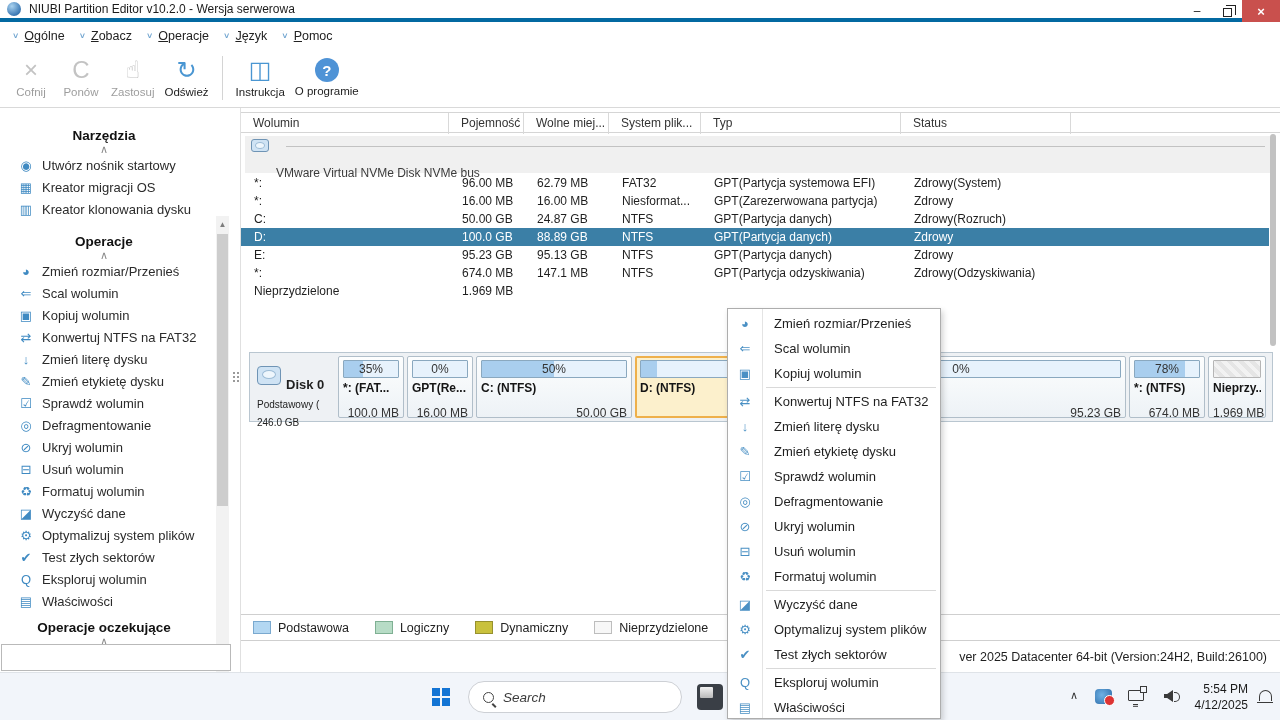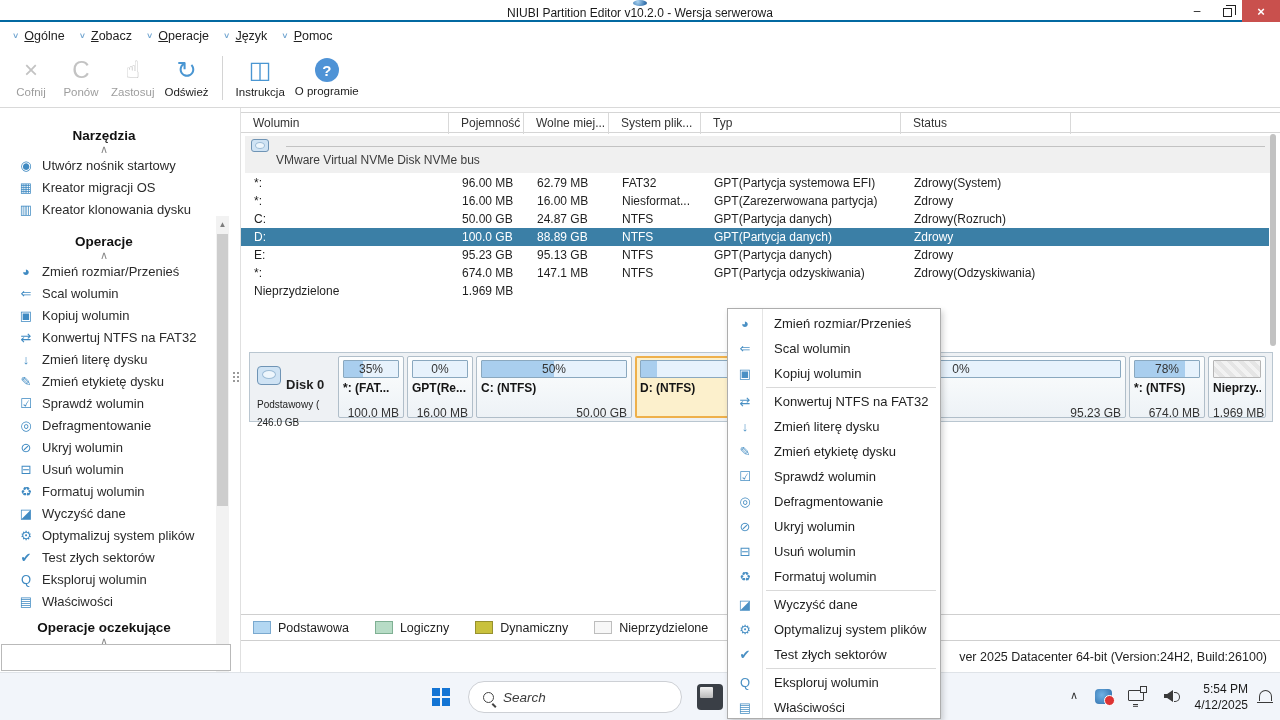--- a/index.html
+++ b/index.html
@@ -1,21 +1,21 @@
 <!DOCTYPE html>
 <html><head>
 <meta charset="utf-8">
 <style>
   * { margin:0; padding:0; box-sizing:border-box; cursor:default; }
   html,body { width:1280px; height:720px; overflow:hidden; }
   body { font-family:"Liberation Sans","DejaVu Sans",sans-serif; font-size:12px; color:#1f1f1f; background:#fff; }
   .screen { position:absolute; inset:0; width:1280px; height:720px; background:#fff; }
 
   
-  .titlebar { position:absolute; left:0; top:0; width:1280px; height:22px; background:#fff; border-bottom:2px solid #0369a1; display:flex; align-items:center;flex-direction:column; }
+  .titlebar { position:absolute; left:0; top:0; width:1280px; height:22px; background:#fff; border-bottom:4px solid #0369a1; display:flex; align-items:center; }
   .app-ico { width:14px; height:14px; margin:0 8px 0 7px; border-radius:50%; background:radial-gradient(circle at 35% 30%,#a9d2ef,#3c79b4 70%,#28557f); }
   .title-text { font-size:12px; color:#1a1a1a; }
   .wc { position:absolute; right:0; top:0; height:22px; display:flex; }
   .wc-btn { width:30px; height:22px; display:flex; align-items:center; justify-content:center; color:#222; font-size:12px; }
   .wc-btn.close { width:38px; background:#c9504d; color:#fff; font-size:13px; font-weight:bold; }
   .restore-glyph { position:relative; width:9px; height:9px; border:1px solid #222; background:#fff; margin-top:2px; }
   .restore-glyph::before { content:""; position:absolute; left:2px; top:-4px; width:9px; height:9px; border:1px solid #222; border-bottom:none; border-left:none; }
 
   
   .menubar { position:absolute; left:0; top:23px; width:1280px; height:25px; background:#fff; display:flex; align-items:center; padding-left:8px; }
@@ -54,21 +54,21 @@
   .content { position:absolute; left:240px; top:108px; width:1040px; height:564px; background:#fff; border-left:1px solid #e0e0e0; }
   .thead { position:absolute; left:0; top:4px; width:1040px; height:21px; border-top:1px solid #d5d5d5; border-bottom:1px solid #d5d5d5; display:grid; grid-template-columns:208px 75px 85px 92px 200px 170px 1fr; align-items:center; }
   .th { padding-left:12px; font-size:12px; color:#333; border-right:1px solid #d9d9d9; height:21px; line-height:20px; white-space:nowrap; overflow:hidden; }
   .th.filler { border-right:none; }
   .group-row { position:absolute; left:4px; top:28px; width:1028px; height:37px; background:#f0f0f0; }
   .group-line1 { display:flex; align-items:center; padding:3px 0 0 6px; }
   .disk-ico { position:relative; width:18px; height:13px; background:#cfe3f4; border:1px solid #6f94b5; border-radius:3px; margin-right:7px; flex:none; }
   .disk-ico::before { content:""; position:absolute; left:3px; top:2px; width:8px; height:5px; border-radius:50%; background:#eef6fc; border:1px solid #9dbcd6; }
   .group-title { font-weight:bold; font-size:13px; color:#111; white-space:nowrap; }
   .group-rule { flex:1; height:1px; background:#c2c2c2; margin:2px 8px 0 10px; }
-  .group-sub { padding-left:31px; font-size:12px; color:#3c3c3c; margin-top:1px; }
+  .group-sub { padding-left:31px; font-size:12px; color:#3c3c3c; margin-top:14px; }
   .trow { position:absolute; left:0; width:1028px; height:18px; display:grid; grid-template-columns:208px 75px 85px 92px 200px 170px 1fr; align-items:center; }
   .tc { padding-left:13px; font-size:12px; color:#1f1f1f; white-space:nowrap; overflow:hidden; }
   .trow.sel { background:#3b7fa6; }
   .trow.sel .tc { color:#fff; }
   .vscroll { position:absolute; right:4px; top:26px; width:6px; height:212px; background:#c2c2c2; border-radius:3px; }
 
   
   .diskmap { position:absolute; left:8px; top:244px; width:1024px; height:70px; border:1px solid #b9c6d0; background:#eef1f4; display:flex; gap:3px; padding:3px; }
   .dm-disk { width:82px; flex:none; padding:2px 0 0 4px; }
   .dm-disk-top { display:flex; align-items:center; gap:5px; }

